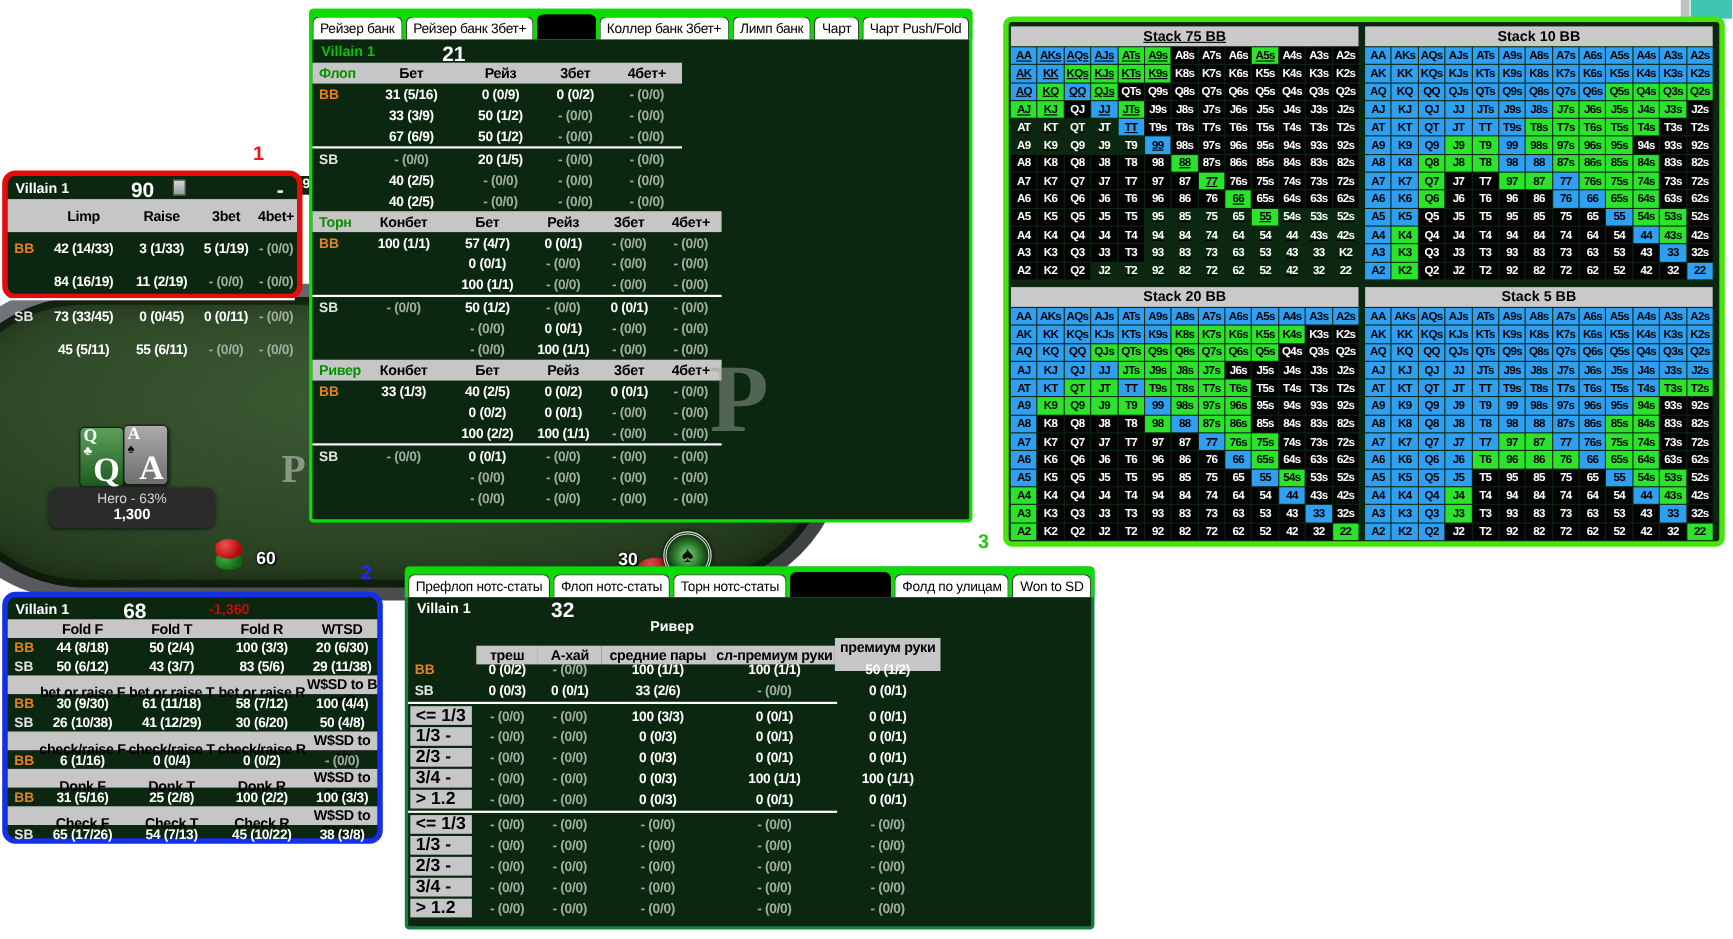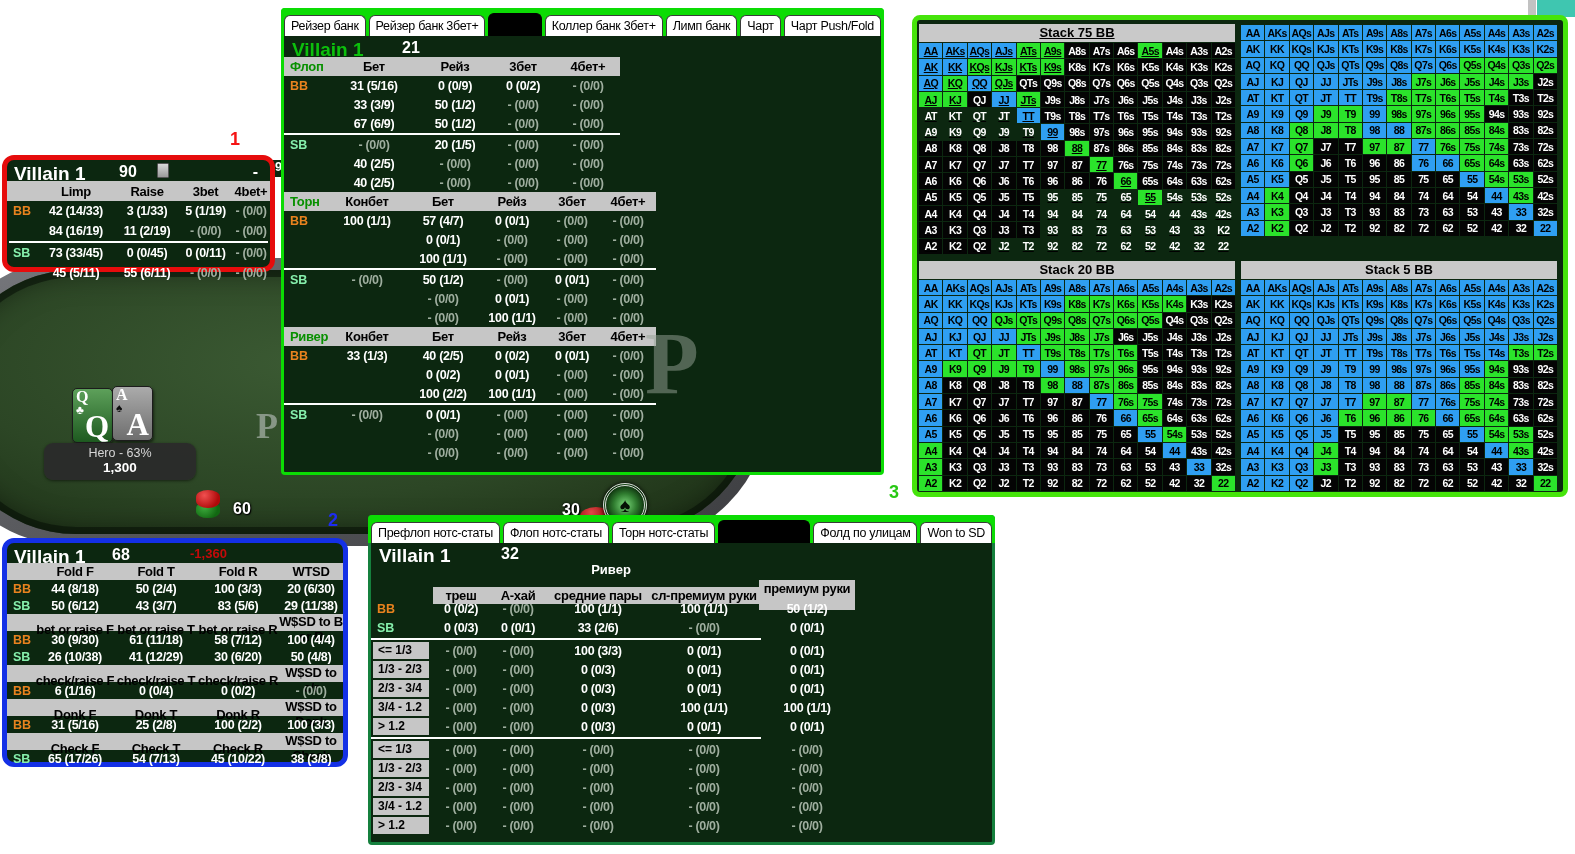--- a/index.html
+++ b/index.html
@@ -68,41 +68,41 @@
   #panel-center{left:281px;top:8px;width:597px;height:461px;border:3px solid #0cdc04;border-radius:4px;}
   #panel-notes{left:368px;top:515px;width:621px;height:324px;border:3px solid #15803d;border-radius:4px;}
   #panel-charts{left:912px;top:15px;width:646px;height:472px;border:5px solid #46e40b;border-radius:8px;}
 
   .tabstrip{position:absolute;left:-3px;right:-3px;top:-3px;height:26px;background:#0cdc04;
         display:flex;align-items:flex-end;gap:3px;padding:2px 3px 0 3px;border-radius:4px 4px 0 0;overflow:hidden;}
   .tab{background:#fff;border:1px solid #3a3a3a;border-bottom:none;border-radius:6px 6px 0 0;
         font-size:12.5px;color:#000;padding:3px 6px 3px;white-space:nowrap;letter-spacing:-0.3px;}
   .tab.active{background:#000;border-color:#000;color:#000;height:16px;}
 
-  .hdr-name{color:#fff;font-weight:bold;font-size:19px;}
+  .hdr-name{color:#fff;font-weight:bold;font-size:13px;}
   .hdr-green{color:#0cc00c;}
-  .hdr-num{color:#fff;font-weight:bold;font-size:16px;}
+  .hdr-num{color:#fff;font-weight:bold;font-size:19px;}
   .hdr-loss{color:#c40a0a;font-weight:bold;font-size:13px;}
 
   .graybar{background:#c6c6c6;}
   .gcell{color:#000;font-weight:bold;font-size:13px;text-align:center;letter-spacing:-0.3px;}
   .gcell.street{color:#089000;text-align:left;padding-left:6px;}
   .poslbl{font-weight:bold;font-size:12.5px;padding-left:6px;}
-  .poslbl.bb{color:#e8821e;} .poslbl.sb{color:#86efac;}
+  .poslbl.bb{color:#e8821e;} .poslbl.sb{color:#e5e5e5;}
   .val{color:#fff;font-weight:bold;font-size:12.5px;text-align:center;letter-spacing:-0.3px;}
   .val.dim{color:#9fae9f;}
   .divider{background:#fff;height:2px;}
 
   .row{display:grid;align-items:center;}
-  .r-red{grid-template-columns:30px 78px 64px 53px 38px;height:20px;}
+  .r-red{grid-template-columns:30px 78px 64px 53px 38px;height:30px;}
   .r-blue{grid-template-columns:28px 80px 82px 82px 64px;height:17px;}
   .r-flop{grid-template-columns:44px 92px 70px 66px 64px;height:19px;}
   .r-torn{grid-template-columns:44px 78px 74px 64px 56px 56px;height:19px;}
   .r-note{grid-template-columns:62px 56px 58px 102px 110px 96px;height:19px;}
-  .sizelbl{background:#c6c6c6;color:#000;font-weight:bold;font-size:12px;
+  .sizelbl{background:#c6c6c6;color:#000;font-weight:bold;font-size:16px;
         height:17px;line-height:17px;text-align:left;padding-left:5px;margin:1px 4px 1px 2px;}
 
   
   .chart{position:absolute;width:316px;}
   .chart-title{background:#c9c9c9;color:#000;font-weight:bold;font-size:13px;
         text-align:center;height:18px;line-height:18px;}
   .chart-grid{display:grid;grid-template-columns:repeat(13,1fr);grid-auto-rows:15.3px;gap:1px;margin-top:1px;}
   .cell{font-size:10.5px;font-weight:bold;display:flex;align-items:center;justify-content:center;
         letter-spacing:-0.6px;overflow:hidden;}
   .cell.b{background:#2f9ff2;color:#000;}
@@ -765,20 +765,21 @@
           <div class="cell d">82</div>
           <div class="cell d">72</div>
           <div class="cell d">62</div>
           <div class="cell d">52</div>
           <div class="cell d">42</div>
           <div class="cell d">32</div>
           <div class="cell d">22</div>
         </div>
       </div>
       <div class="chart" style="left: 324px; top: 4px;">
+        <div class="chart-title">Stack 10 BB</div>
         <div class="chart-grid">
           <div class="cell b">AA</div>
           <div class="cell b">AKs</div>
           <div class="cell b">AQs</div>
           <div class="cell b">AJs</div>
           <div class="cell b">ATs</div>
           <div class="cell b">A9s</div>
           <div class="cell b">A8s</div>
           <div class="cell b">A7s</div>
           <div class="cell b">A6s</div>

